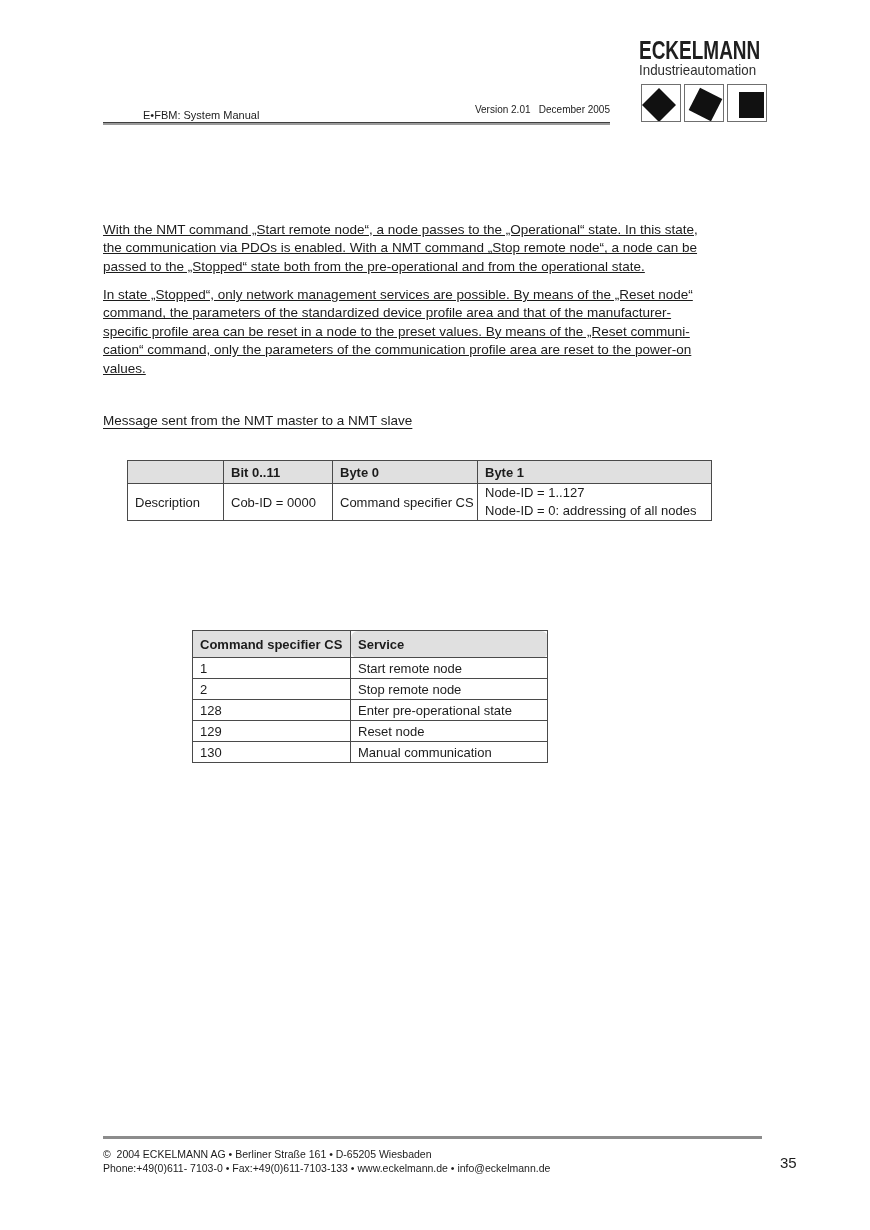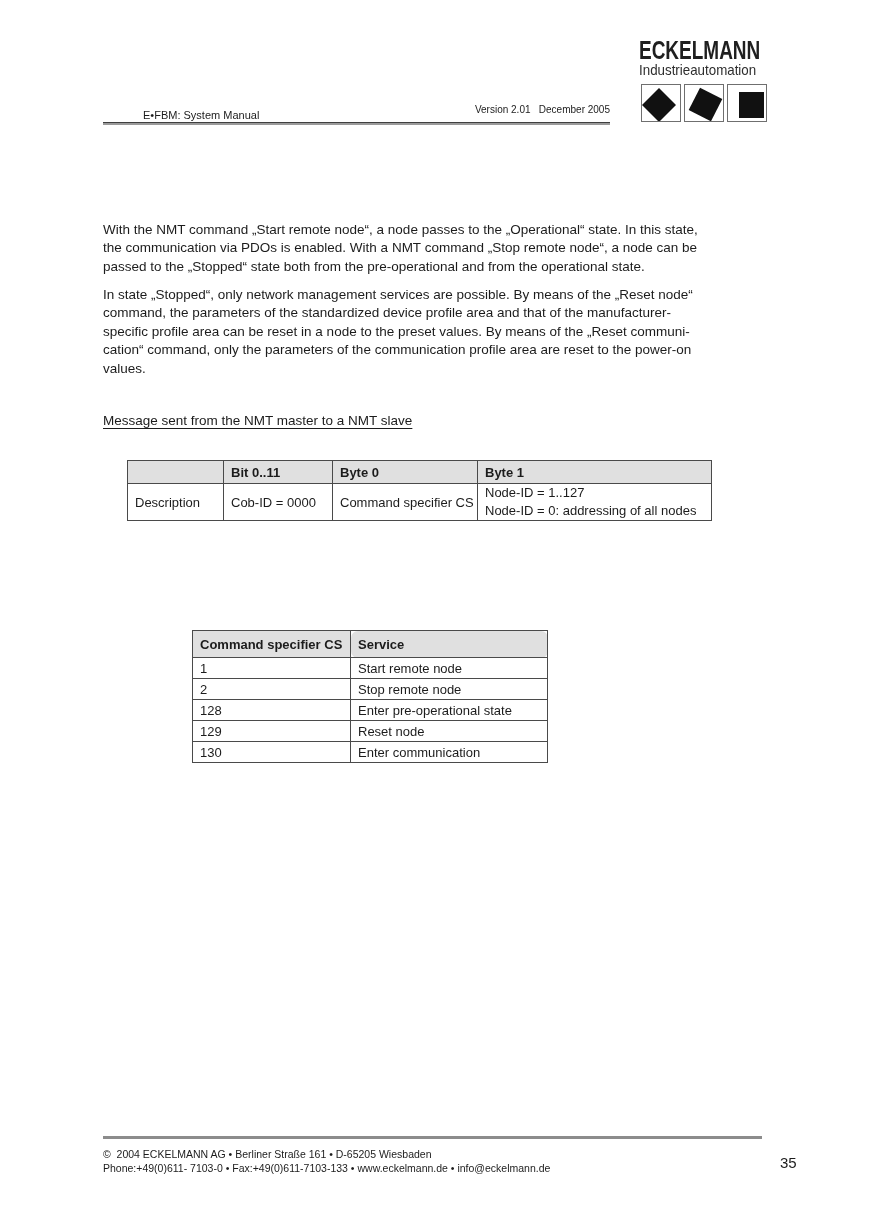--- a/index.html
+++ b/index.html
@@ -33,21 +33,21 @@
               background: #ffffff; position: relative; overflow: hidden; }
   .sq { position: absolute; background: #111111; }
   .sq-diamond { width: 24px; height: 24px; left: 5px; top: 8px; transform: rotate(45deg); }
   .sq-tilted  { width: 25px; height: 25px; left: 8px; top: 7px; transform: rotate(27deg); }
   .sq-corner  { width: 25px; height: 26px; right: 2px; bottom: 3px; }
 
   
   .para { left: 103px; width: 670px; font-size: 13.5px; line-height: 18.4px; }
   .para-1 { top: 221px; }
   .para-2 { top: 286px; }
-  .para div { white-space: nowrap; }
+  .para div { white-space: nowrap; text-decoration: underline; }
   .section-heading { left: 103px; top: 413px; font-size: 13.5px;
                      text-decoration: underline; text-underline-offset: 3px; }
 
   
   table { border-collapse: collapse; table-layout: fixed; }
   td, th { border: 1px solid #4a4a4a; font-size: 13px; text-align: left;
            vertical-align: middle; padding: 0 0 0 7px; overflow: hidden; }
   th { background: #e0e0e0; font-weight: bold; }
   .table1 { left: 127px; top: 460px; width: 584px; }
   .table1 .c1 { width: 96px; } .table1 .c2 { width: 109px; }
@@ -147,21 +147,21 @@
     <tr class="drow">
       <td class="c1">128</td>
       <td class="c2">Enter pre-operational state</td>
     </tr>
     <tr class="drow">
       <td class="c1">129</td>
       <td class="c2">Reset node</td>
     </tr>
     <tr class="drow">
       <td class="c1">130</td>
-      <td class="c2">Enter communication</td>
+      <td class="c2">Manual communication</td>
     </tr>
   </tbody>
     </table>
 
   <div class="abs ftr-rule"></div>
   <div class="abs pre ftr-line1">©  2004 ECKELMANN AG • Berliner Straße 161 • D-65205 Wiesbaden</div>
   <div class="abs pre ftr-line2">Phone:+49(0)611- 7103-0 • Fax:+49(0)611-7103-133 • www.eckelmann.de • info@eckelmann.de</div>
   <div class="abs page-num">35</div>
 
   <div class="abs watermark">

